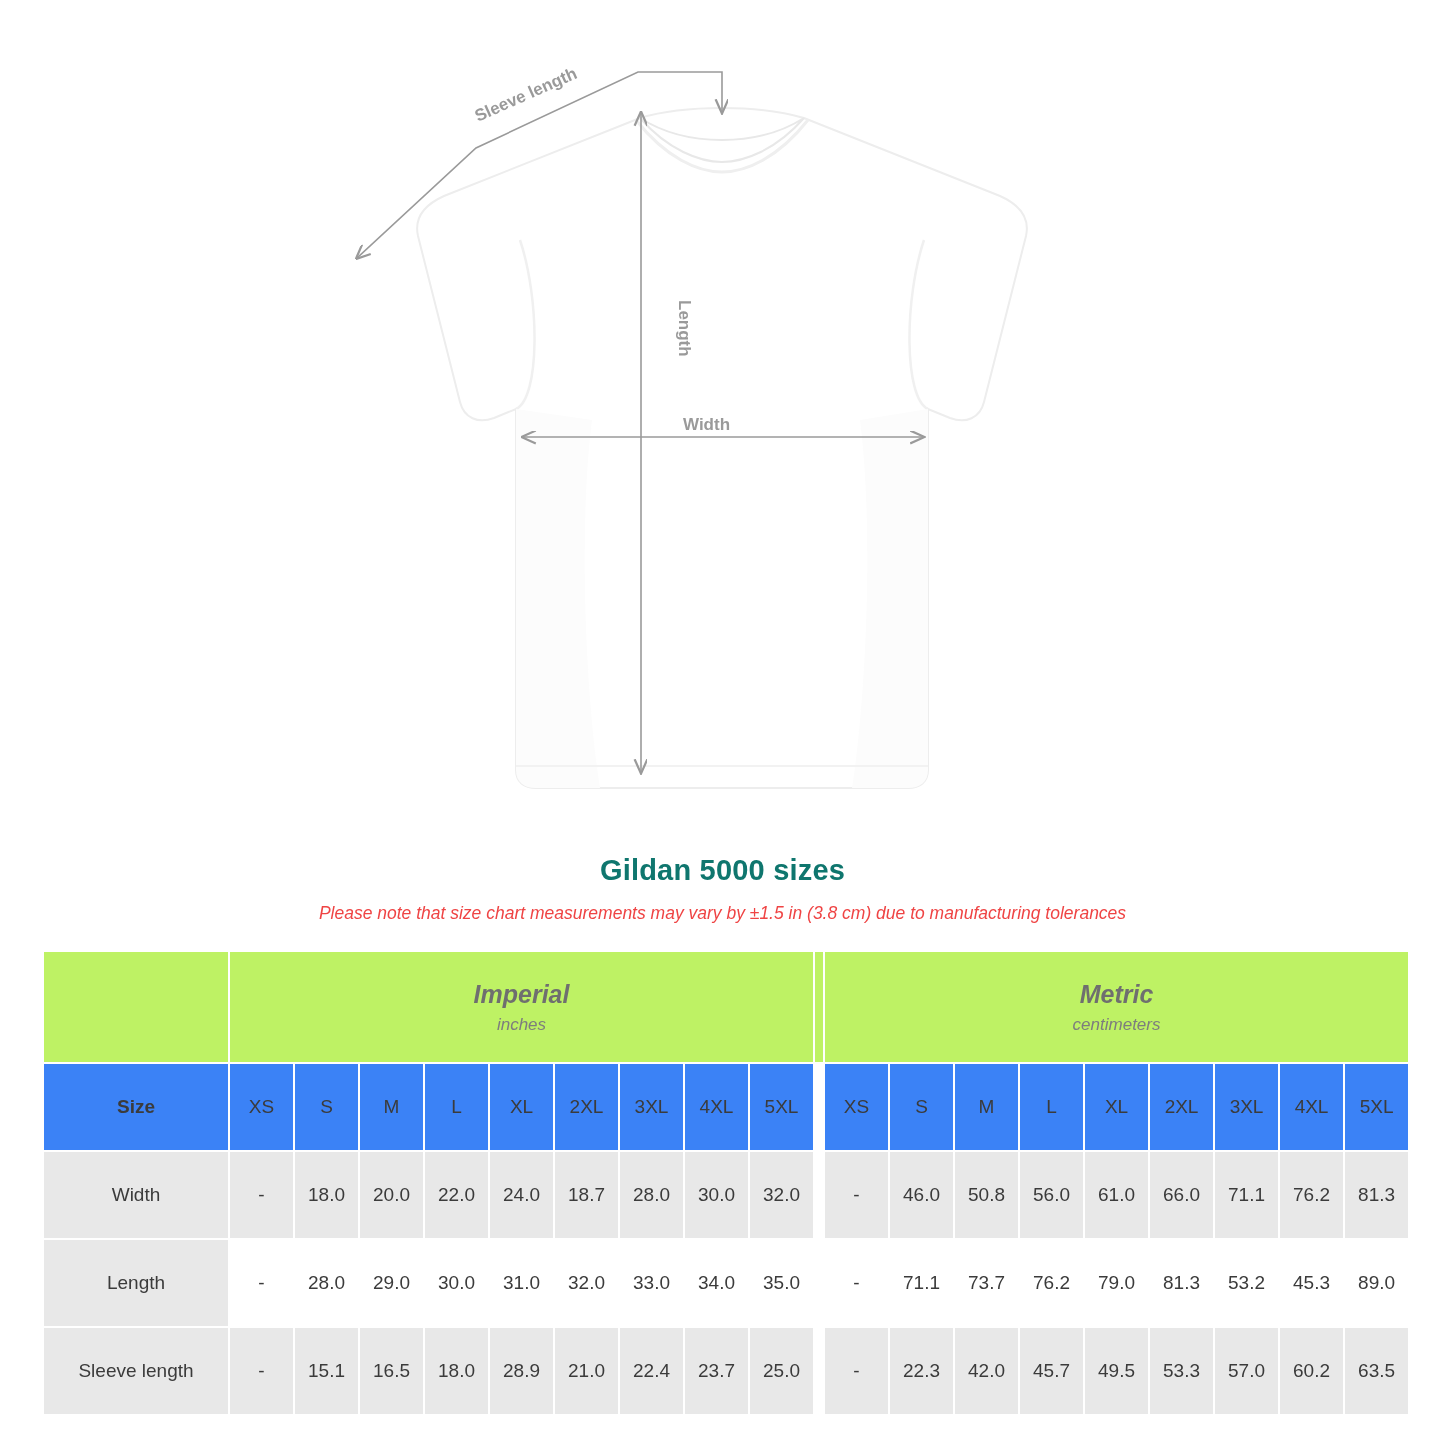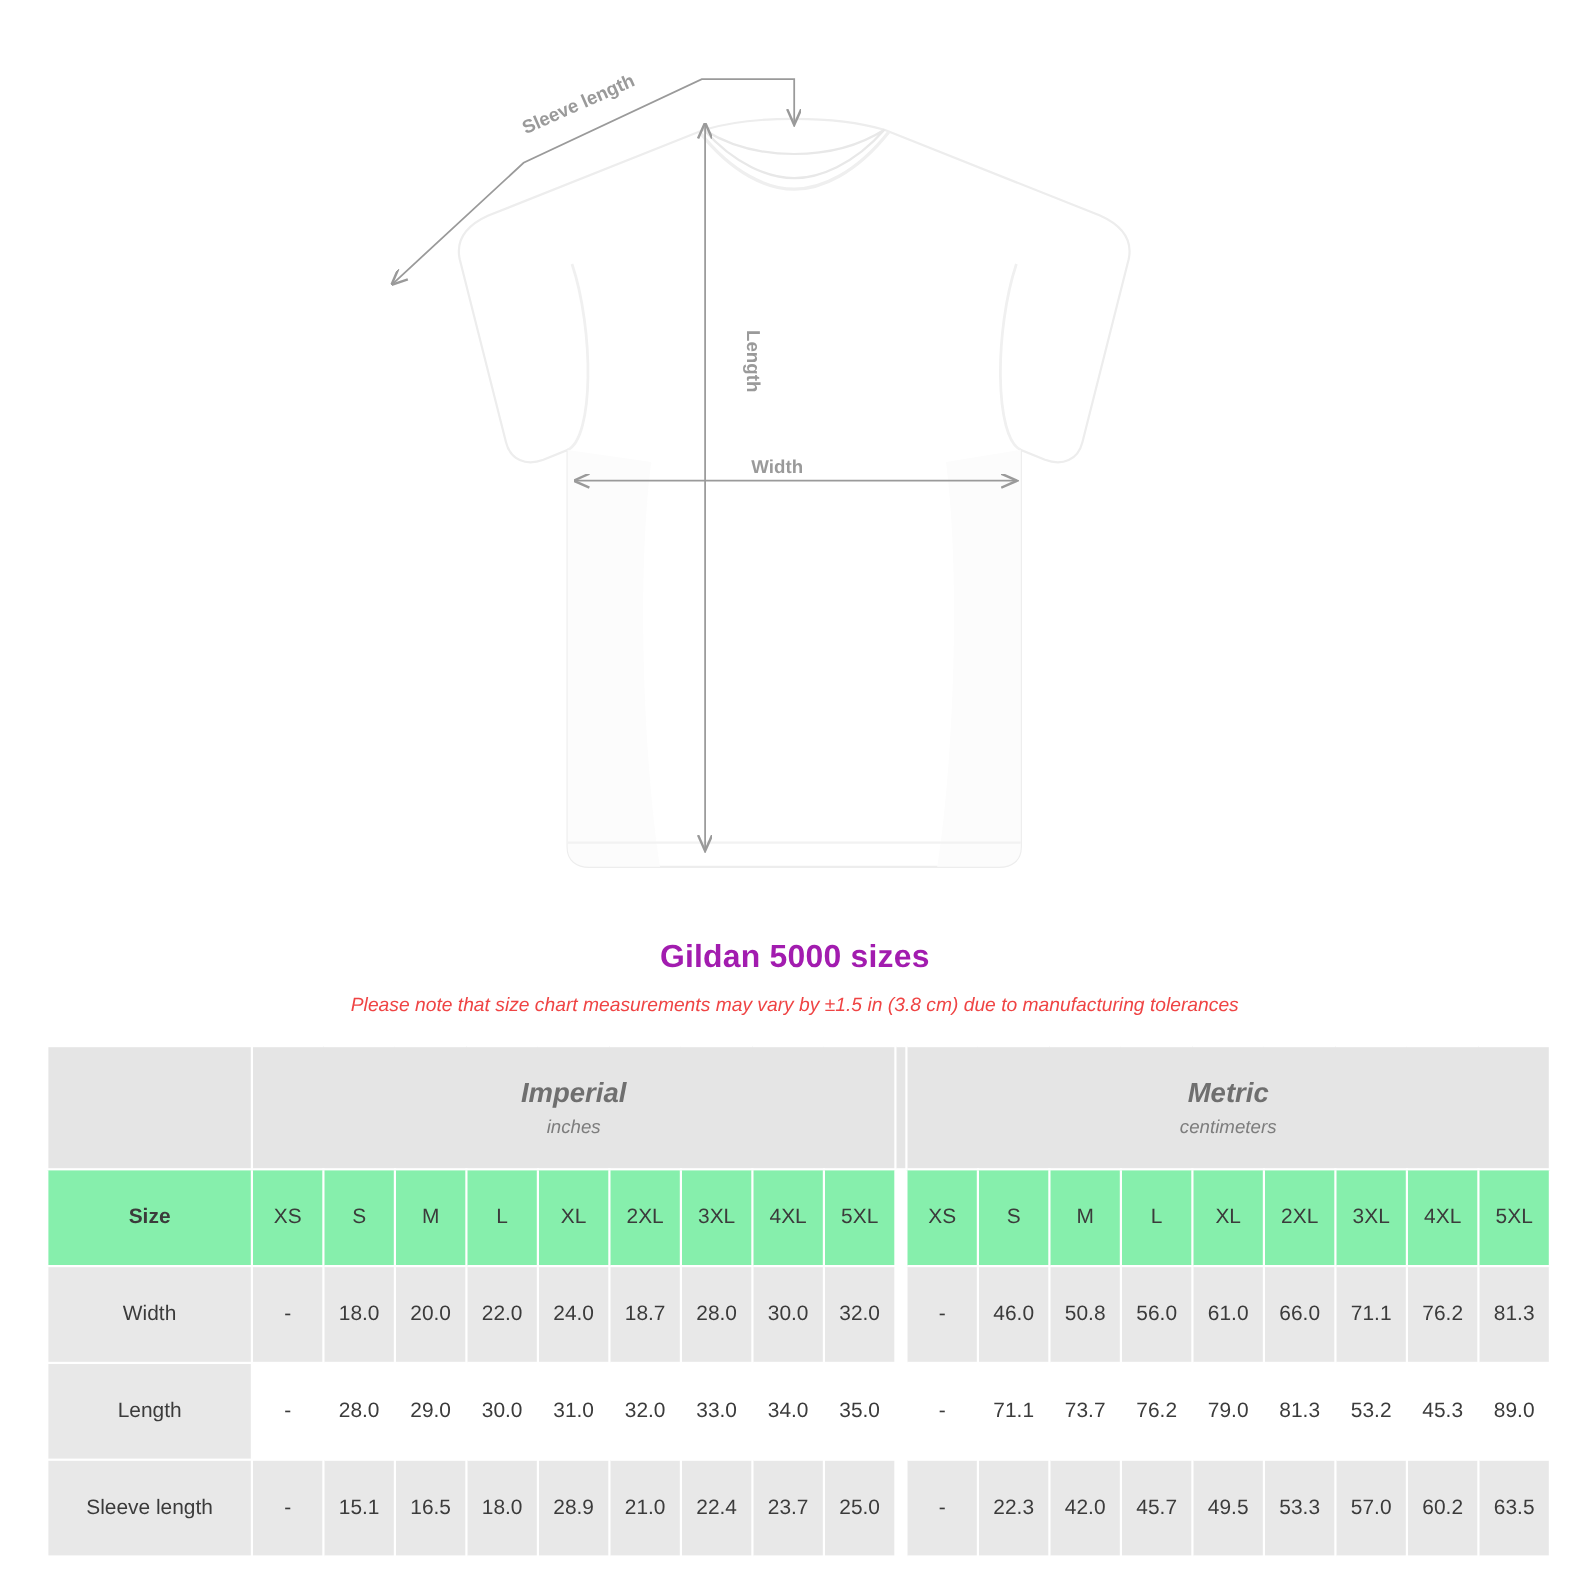--- a/index.html
+++ b/index.html
@@ -37,21 +37,21 @@
   }
 
   
   .title-block {
     text-align: center;
     padding-top: 24px;
   }
   .chart-title {
     font-size: 29px;
     font-weight: bold;
-    color: #a21caf;
+    color: #0f766e;
     letter-spacing: 0.2px;
   }
   .chart-note {
     margin-top: 16px;
     font-size: 17.5px;
     font-style: italic;
     color: #ef4444;
   }
 
   
@@ -65,42 +65,42 @@
   }
   table.size-table td, table.size-table th {
     border: 2px solid #ffffff;
     text-align: center;
     font-size: 19px;
     color: #3b3b3b;
     font-weight: normal;
   }
   
   .unit-cell {
-    background: #e5e5e5;
+    background: #bef264;
     height: 108px;
     vertical-align: middle;
   }
   .unit-name {
     font-size: 25px;
     font-style: italic;
     font-weight: bold;
     color: #6f6f6f;
     line-height: 1.25;
   }
   .unit-sub {
     font-size: 17px;
     font-style: italic;
     color: #7d7d7d;
     margin-top: 4px;
     text-align: center;
   }
   
   .row-head td {
     height: 84px;
-    background: #86efac;
+    background: #3b82f6;
     font-size: 19px;
     color: #3b3b3b;
   }
   .row-head td.label-cell {
     font-weight: bold;
     font-size: 19px;
   }
   .label-cell {
     background: #e8e8e8;
     font-weight: bold;

